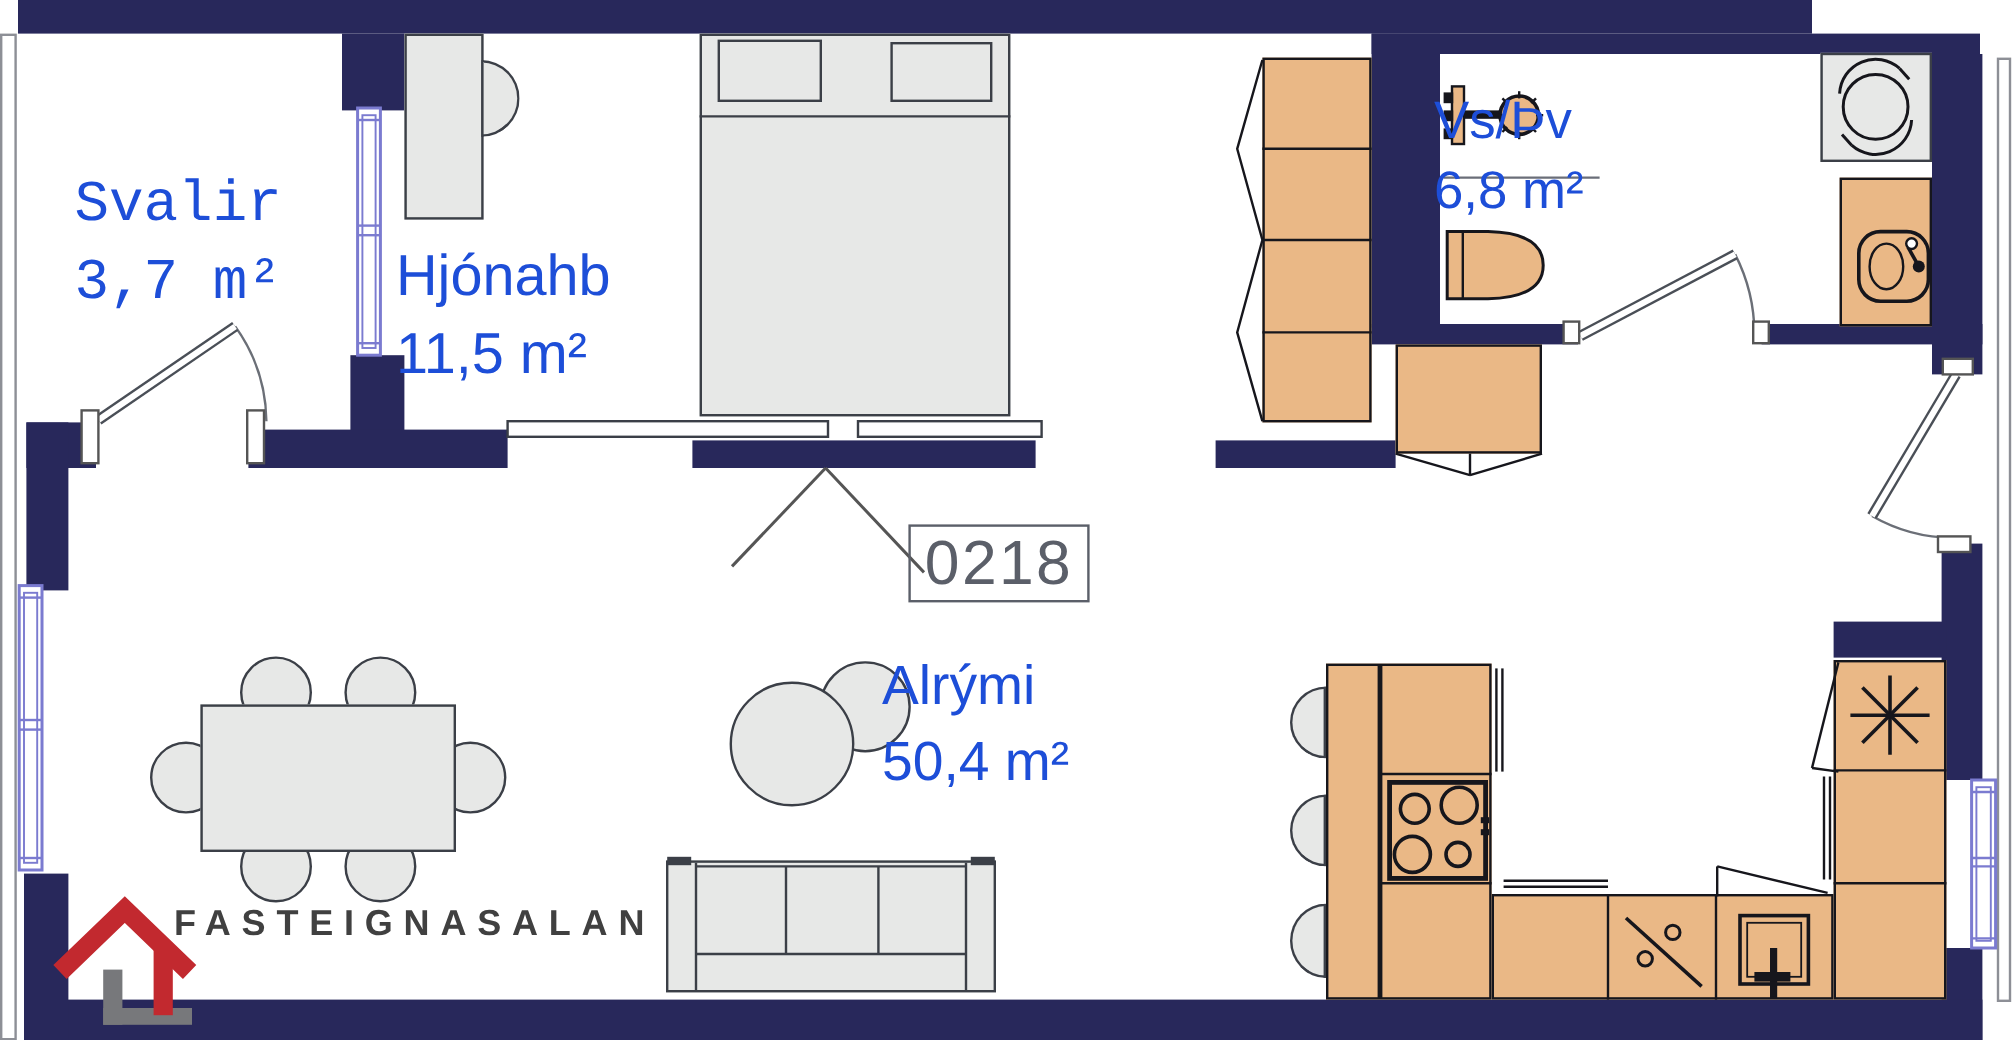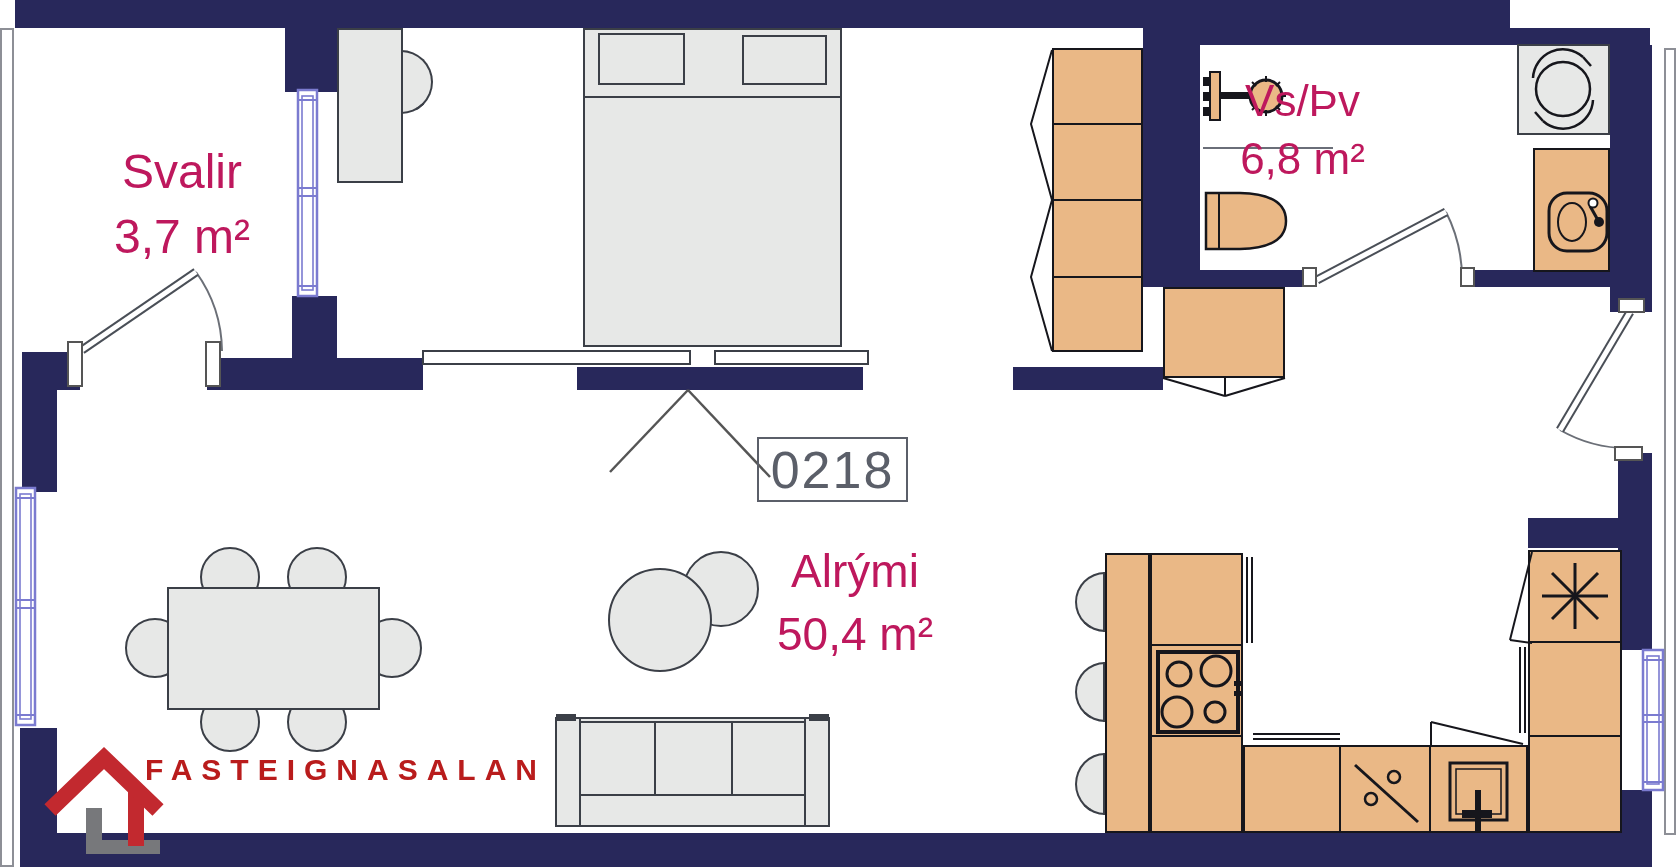--- a/index.html
+++ b/index.html
@@ -5,28 +5,28 @@
   html,body{margin:0;padding:0;background:#ffffff;}
   .plan{position:relative;width:1679px;height:867px;background:#fff;overflow:hidden;
         font-family:"Liberation Sans",sans-serif;}
   .wall{position:absolute;background:#28285b;}
   .ext{position:absolute;background:#fff;border:2px solid #8d8f96;box-sizing:border-box;}
   .furn{position:absolute;background:#e7e8e7;border:2px solid #3b3f47;box-sizing:border-box;}
   .cab{position:absolute;background:#eab886;border:2px solid #16161c;box-sizing:border-box;}
   .circle{border-radius:50%;}
   .semiL{border-radius:100% 0 0 100% / 50% 0 0 50%;}
   .semiR{border-radius:0 100% 100% 0 / 0 50% 50% 0;}
-  .label{position:absolute;color:#be185d;text-align:center;white-space:nowrap;}
+  .label{position:absolute;color:#1d4ed8;text-align:left;white-space:nowrap;}
   .overlay{position:absolute;left:0;top:0;width:1679px;height:867px;pointer-events:none;}
   .z0{z-index:0}.z1{z-index:1}.z2{z-index:2}.z3{z-index:3}.z4{z-index:4}.z5{z-index:5}
   .unitbox{position:absolute;left:757px;top:437px;width:151px;height:65px;border:2px solid #5b5f69;
            color:#5b5f69;font-size:52px;line-height:63px;text-align:center;letter-spacing:2px;box-sizing:border-box;}
   .brand{position:absolute;left:0;top:0;width:1679px;height:867px;pointer-events:none;}
   .brand-tag{position:absolute;left:145px;top:753px;font-size:30px;font-weight:bold;
-             letter-spacing:9px;color:#b91c1c;}
+             letter-spacing:9px;color:#404040;}
   .brand-name{position:absolute;left:142px;top:775px;font-size:78px;font-weight:bold;
               letter-spacing:26px;color:#c2292f;line-height:1;}
 </style>
 </head>
 <body>
 
 <div class="plan">
 
   <div class="ext z0" style="left:0;top:28px;width:14px;height:839px;"></div>
   <div class="ext z0" style="left:1664px;top:48px;width:12px;height:787px;"></div>
@@ -251,25 +251,29 @@
       <line x1="805" y1="719" x2="805" y2="825" stroke="#3b3f47" stroke-width="2"></line>
       <line x1="580" y1="722" x2="805" y2="722" stroke="#3b3f47" stroke-width="2"></line>
       <line x1="655" y1="722" x2="655" y2="795" stroke="#3b3f47" stroke-width="2"></line>
       <line x1="732" y1="722" x2="732" y2="795" stroke="#3b3f47" stroke-width="2"></line>
       <line x1="580" y1="795" x2="805" y2="795" stroke="#3b3f47" stroke-width="2"></line>
       <rect x="556" y="714" width="20" height="7" fill="#3b3f47"></rect>
       <rect x="809" y="714" width="20" height="7" fill="#3b3f47"></rect>
     </g>
   </svg>
 
-  <div class="label z4" style="left:62px;top:139px;width:240px;font-size:48px;line-height:65px;">
+  <div class="label z4" style="left:62px;top:139px;width:240px;font-size:48px;line-height:65px;font-family:Liberation Mono, monospace;">
     <div>Svalir</div>
     <div>3,7 m²</div>
   </div>
 
+  <div class="label z4" style="left:330px;top:198px;width:240px;font-size:48px;line-height:65px;">
+    <div>Hjónahb</div>
+    <div>11,5 m²</div>
+  </div>
 
   <div class="label z4" style="left:1195px;top:72px;width:215px;font-size:44px;line-height:58px;">
     <div>Vs/Þv</div>
     <div>6,8 m²</div>
   </div>
 
   <div class="label z4" style="left:735px;top:540px;width:240px;font-size:46px;line-height:63px;">
     <div>Alrými</div>
     <div>50,4 m²</div>
   </div>

